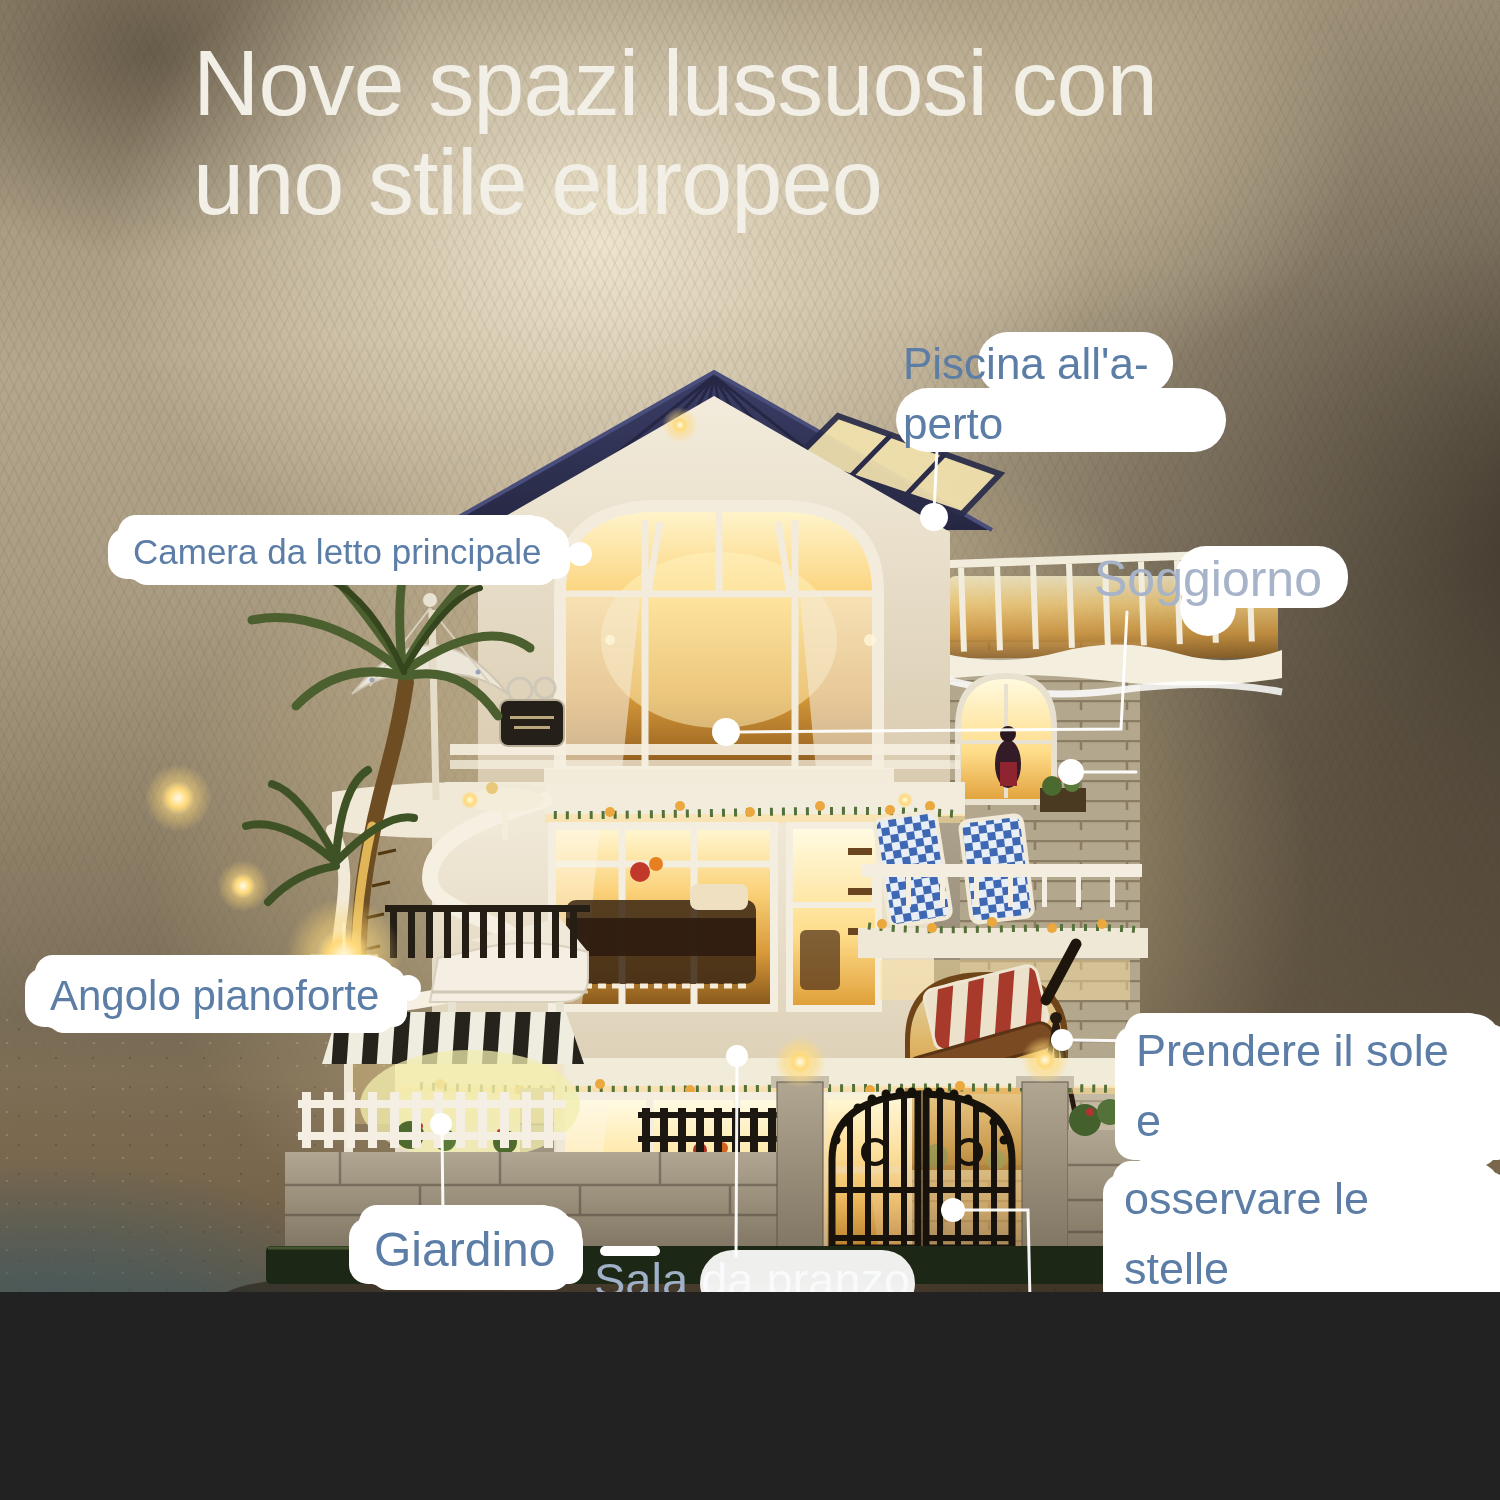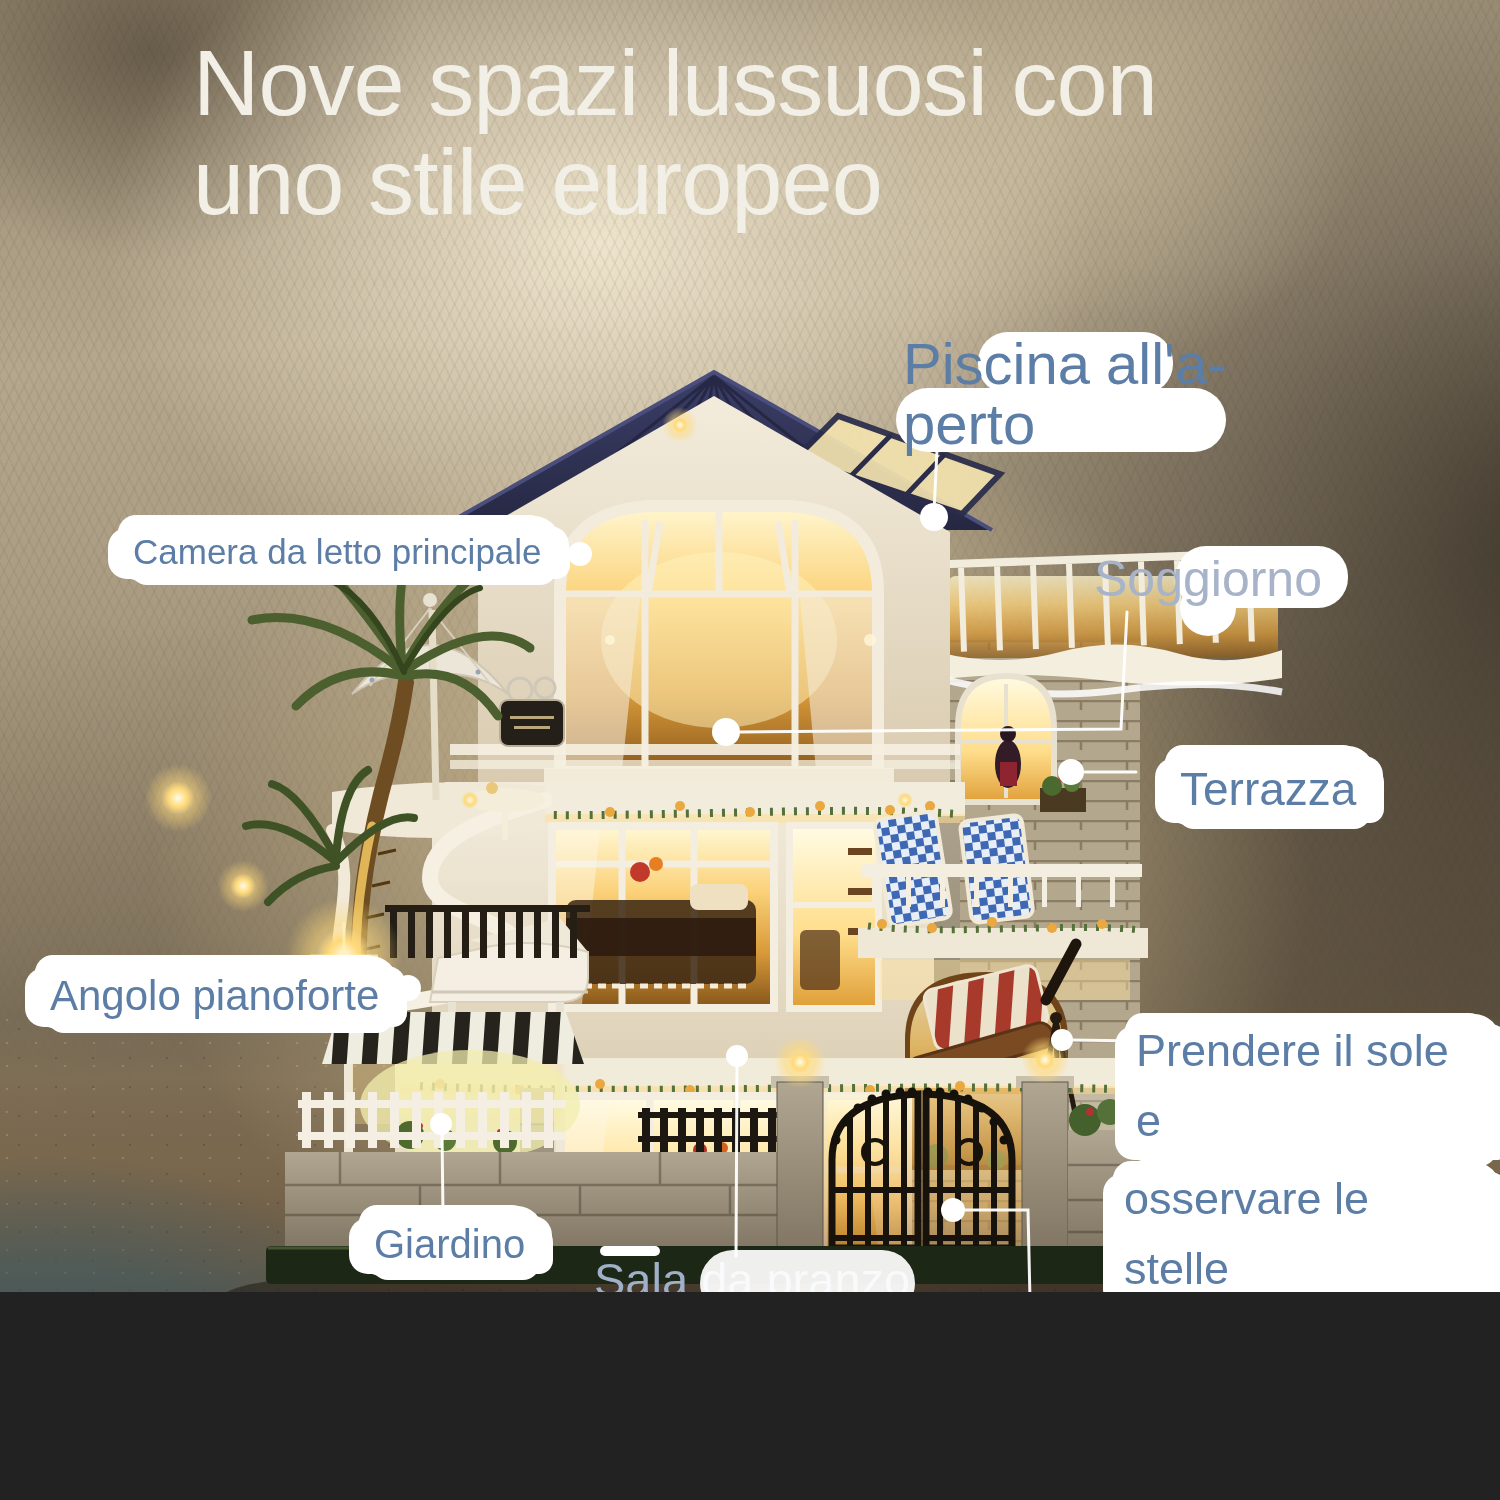--- a/index.html
+++ b/index.html
@@ -34,28 +34,28 @@
     font-weight:400;letter-spacing:-1px;}
   .title span{display:block;}
   
   .callout{position:absolute;color:#5b7da6;}
   .blob{display:inline-block;background:#fff;border-radius:26px;padding:16px 18px 9px;
     box-shadow:16px 3px 0 -7px #fff,-14px 5px 0 -7px #fff,6px 13px 0 -9px #fff,
                -5px -9px 0 -8px #fff,22px 10px 0 -12px #fff;}
   .eraser{position:absolute;background:#fff;}
   .lbl-txt{position:relative;}
   #lbl-camera{left:115px;top:516px;font-size:35px;}
-  #lbl-piscina{left:903px;top:334px;font-size:58px;line-height:60px;}
+  #lbl-piscina{left:903px;top:334px;font-size:44px;line-height:60px;}
   #lbl-soggiorno{left:1094px;top:550px;font-size:50px;color:#a7b3c8;}
   #lbl-terrazza{left:1162px;top:746px;font-size:46px;}
   #lbl-angolo{left:32px;top:956px;font-size:42px;}
   #lbl-prendere{left:1122px;top:1014px;font-size:45px;line-height:70px;}
   #lbl-prendere .blob{padding:2px 14px 6px;}
   #lbl-prendere .l2{margin-left:-12px;}
-  #lbl-giardino{left:356px;top:1206px;font-size:40px;}
+  #lbl-giardino{left:356px;top:1206px;font-size:48px;}
   #lbl-sala{left:594px;top:1252px;font-size:47px;color:#9fb0c8;}
   #lbl-ingresso{left:992px;top:1302px;font-size:48px;}
   svg{position:absolute;left:0;top:0;}
 </style>
 </head>
 <body>
 
 <div class="stage">
   <div class="bg-fabric"></div>
   <div class="bg-mesh"></div>
@@ -510,23 +510,20 @@
   </div>
 
   <div class="callout" id="lbl-camera">
     <span class="blob">Camera da letto principale</span>
   </div>
 
   <div class="callout" id="lbl-soggiorno">
     <span class="lbl-txt">Soggiorno</span>
   </div>
 
-  <div class="callout" id="lbl-terrazza">
-    <span class="blob">Terrazza</span>
-  </div>
 
   <div class="callout" id="lbl-angolo">
     <span class="blob">Angolo pianoforte</span>
   </div>
 
   <div class="callout" id="lbl-prendere">
     <span class="blob" style="display:inline-block;">Prendere il sole e</span><br>
     <span class="blob l2" style="display:inline-block;">osservare le stelle</span>
   </div>
 

